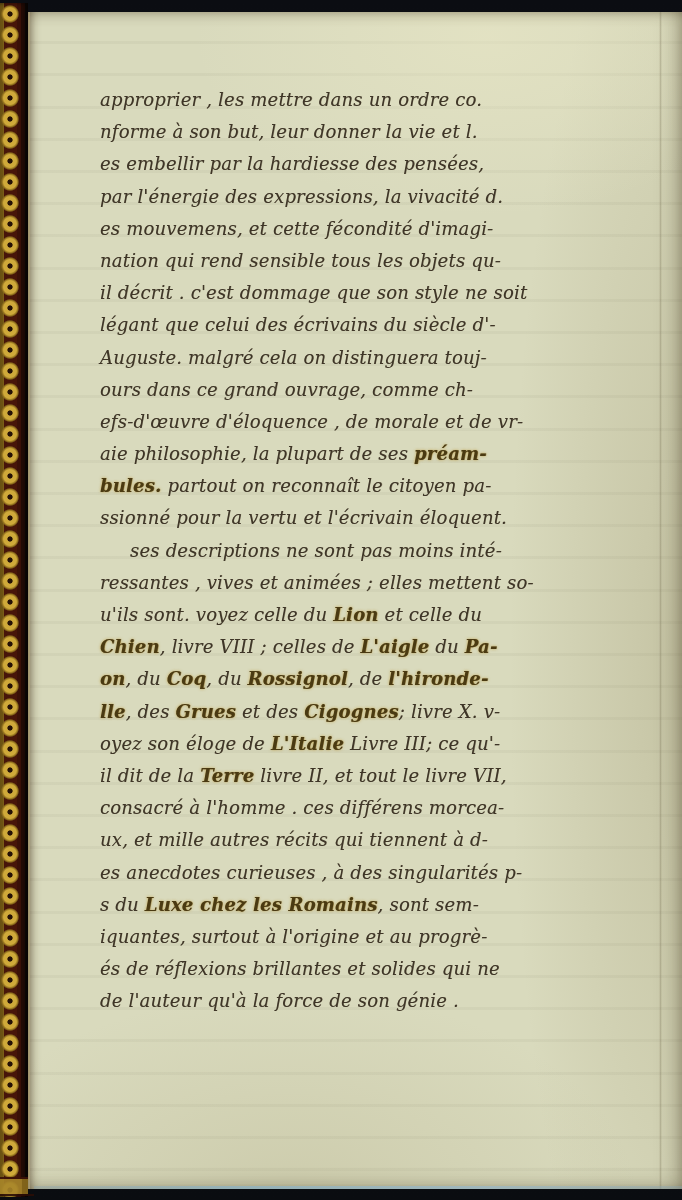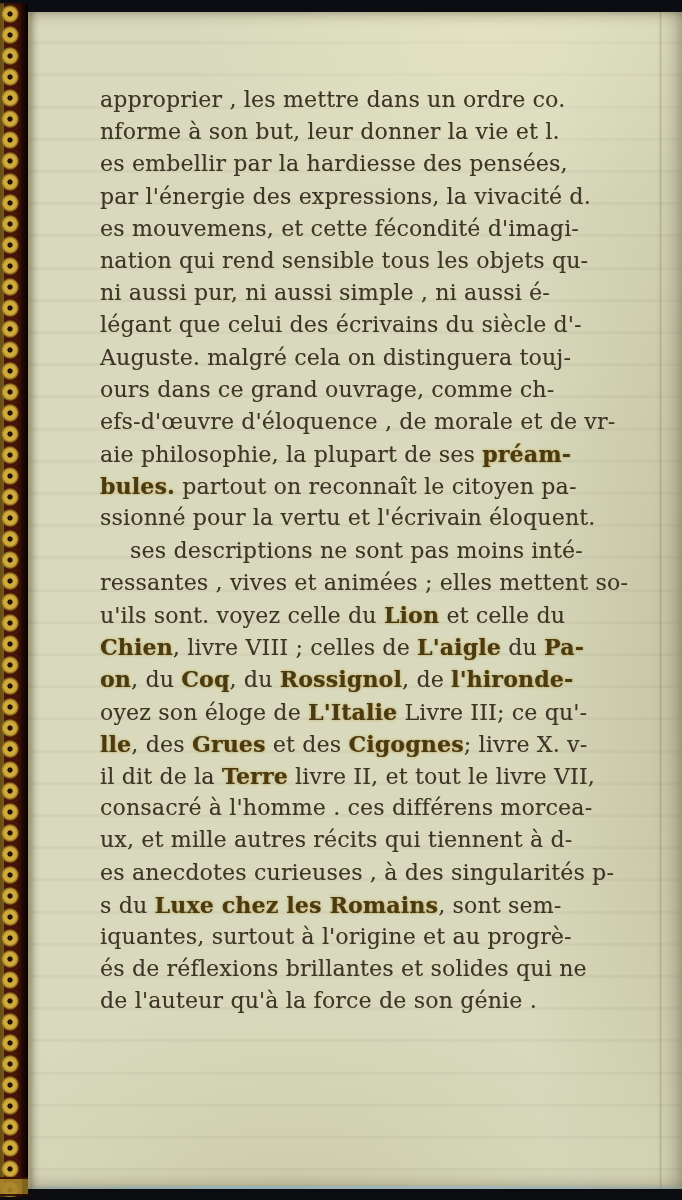--- a/index.html
+++ b/index.html
@@ -44,21 +44,21 @@
     background:linear-gradient(90deg,rgba(0,0,0,0),rgba(110,102,75,.28),rgba(0,0,0,0));
   }
   .page-edge-blue{
     position:absolute;left:6px;right:0;bottom:0;height:3px;
     background:linear-gradient(90deg,rgba(130,165,185,.4),#8fb3c2 30%,#9cb9c6 70%,rgba(130,165,185,.45));
     opacity:.8;
   }
   
   .page-text{
     position:absolute;left:72px;top:72px;width:556px;
-    font-size:22px;line-height:32.2px;
+    font-size:18px;font-style:italic;line-height:32.2px;
     color:#3e3527;letter-spacing:.2px;
     text-shadow:.3px .4px 0 rgba(62,48,26,.35);
   }
   .line{white-space:nowrap;height:32.2px;}
   .line.indent{padding-left:30px;}
   .seg{display:inline;}
   .seg.emph{
     font-weight:bold;color:#4a3a12;
     text-shadow:0 0 3px rgba(186,146,44,.75), .4px .4px 0 rgba(80,60,20,.5);
     margin-top:28px;
@@ -73,35 +73,35 @@
   <div class="paper">
     <div class="paper-crease"></div>
     <div class="page-edge-blue"></div>
     <div class="page-text">
         <div class="line"><span class="seg">approprier , les mettre dans un ordre co.</span></div>
         <div class="line"><span class="seg">nforme à son but, leur donner la vie et l.</span></div>
         <div class="line"><span class="seg">es embellir par la hardiesse des pensées,</span></div>
         <div class="line"><span class="seg">par l'énergie des expressions, la vivacité d.</span></div>
         <div class="line"><span class="seg">es mouvemens, et cette fécondité d'imagi-</span></div>
         <div class="line"><span class="seg">nation qui rend sensible tous les objets qu-</span></div>
-        <div class="line"><span class="seg">ni aussi pur, ni aussi simple , ni aussi é-</span></div>
+        <div class="line"><span class="seg">il décrit . c'est dommage que son style ne soit</span></div>
         <div class="line"><span class="seg">légant que celui des écrivains du siècle d'-</span></div>
         <div class="line"><span class="seg">Auguste. malgré cela on distinguera touj-</span></div>
         <div class="line"><span class="seg">ours dans ce grand ouvrage, comme ch-</span></div>
         <div class="line"><span class="seg">efs-d'œuvre d'éloquence , de morale et de vr-</span></div>
         <div class="line"><span class="seg">aie philosophie, la plupart de ses </span><span class="seg emph">préam-</span></div>
         <div class="line"><span class="seg emph">bules.</span><span class="seg"> partout on reconnaît le citoyen pa-</span></div>
         <div class="line"><span class="seg">ssionné pour la vertu et l'écrivain éloquent.</span></div>
         <div class="line indent"><span class="seg">ses descriptions ne sont pas moins inté-</span></div>
         <div class="line"><span class="seg">ressantes , vives et animées ; elles mettent so-</span></div>
         <div class="line"><span class="seg">u'ils sont. voyez celle du </span><span class="seg emph">Lion</span><span class="seg"> et celle du</span></div>
         <div class="line"><span class="seg emph">Chien</span><span class="seg">, livre VIII ; celles de </span><span class="seg emph">L'aigle</span><span class="seg"> du </span><span class="seg emph">Pa-</span></div>
         <div class="line"><span class="seg emph">on</span><span class="seg">, du </span><span class="seg emph">Coq</span><span class="seg">, du </span><span class="seg emph">Rossignol</span><span class="seg">, de </span><span class="seg emph">l'hironde-</span></div>
+        <div class="line"><span class="seg emph">lle</span><span class="seg">, des </span><span class="seg emph">Grues</span><span class="seg"> et des </span><span class="seg emph">Cigognes</span><span class="seg">; livre X. v-</span></div>
         <div class="line"><span class="seg">oyez son éloge de </span><span class="seg emph">L'Italie</span><span class="seg"> Livre III; ce qu'-</span></div>
-        <div class="line"><span class="seg emph">lle</span><span class="seg">, des </span><span class="seg emph">Grues</span><span class="seg"> et des </span><span class="seg emph">Cigognes</span><span class="seg">; livre X. v-</span></div>
         <div class="line"><span class="seg">il dit de la </span><span class="seg emph">Terre</span><span class="seg"> livre II, et tout le livre VII,</span></div>
         <div class="line"><span class="seg">consacré à l'homme . ces différens morcea-</span></div>
         <div class="line"><span class="seg">ux, et mille autres récits qui tiennent à d-</span></div>
         <div class="line"><span class="seg">es anecdotes curieuses , à des singularités p-</span></div>
         <div class="line"><span class="seg">s du </span><span class="seg emph">Luxe chez les Romains</span><span class="seg">, sont sem-</span></div>
         <div class="line"><span class="seg">iquantes, surtout à l'origine et au progrè-</span></div>
         <div class="line"><span class="seg">és de réflexions brillantes et solides qui ne</span></div>
         <div class="line"><span class="seg">de l'auteur qu'à la force de son génie .</span></div>
       </div>
   </div>

